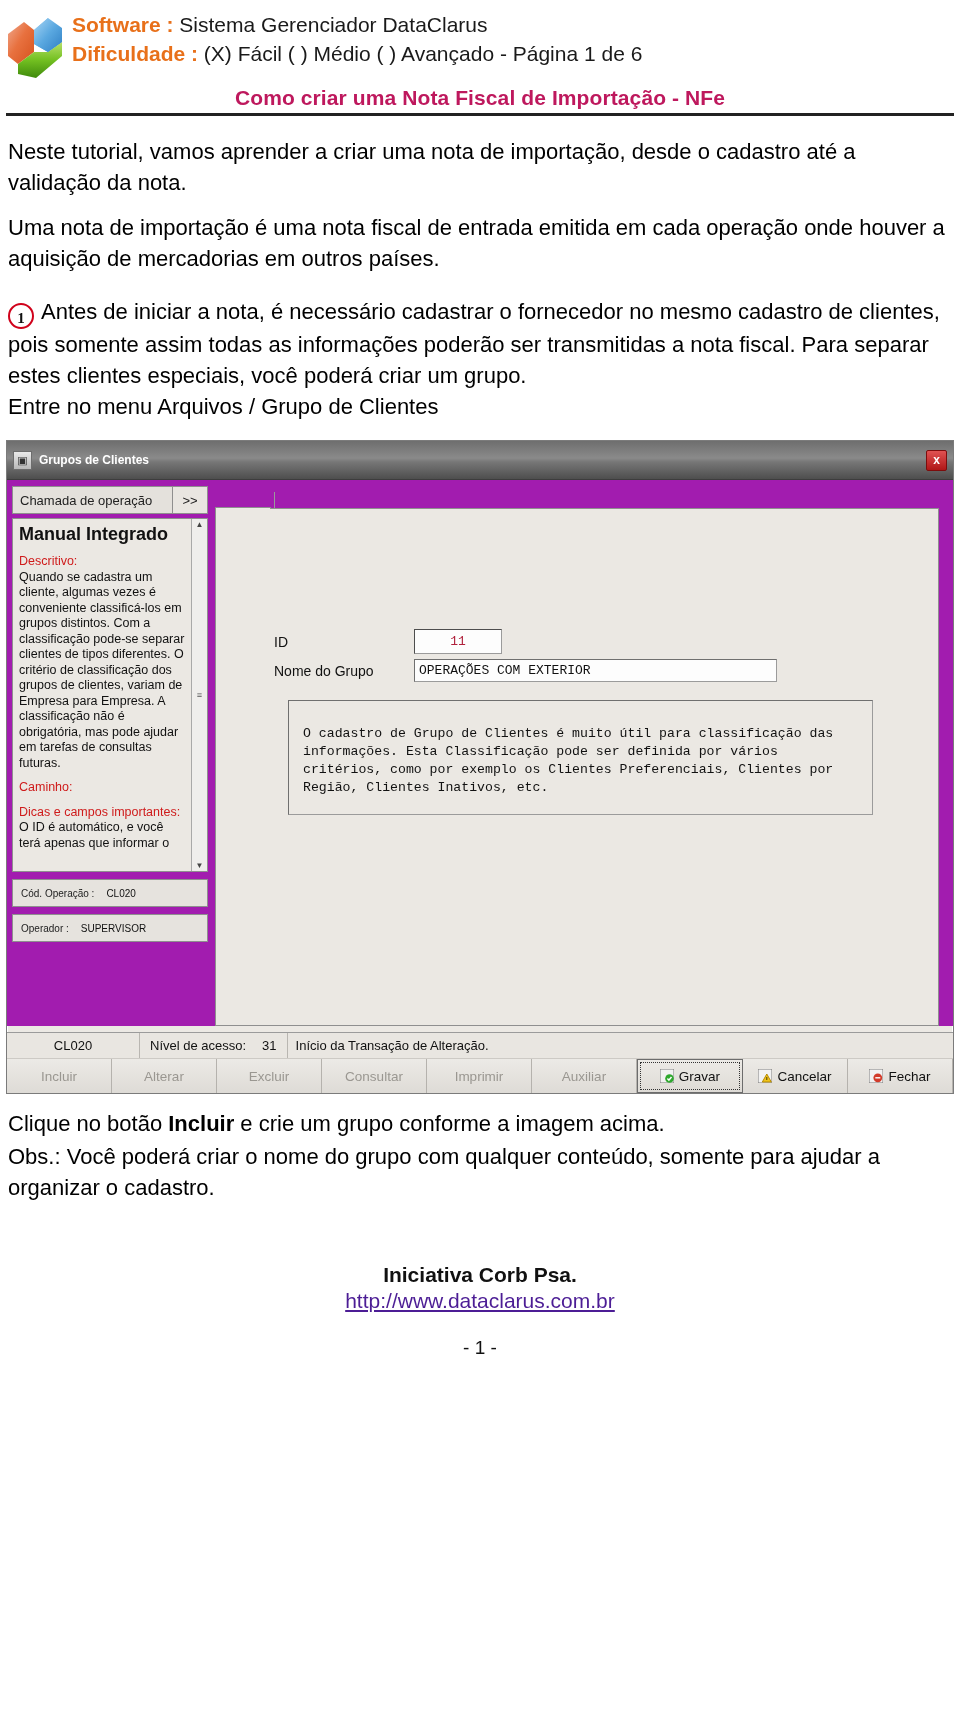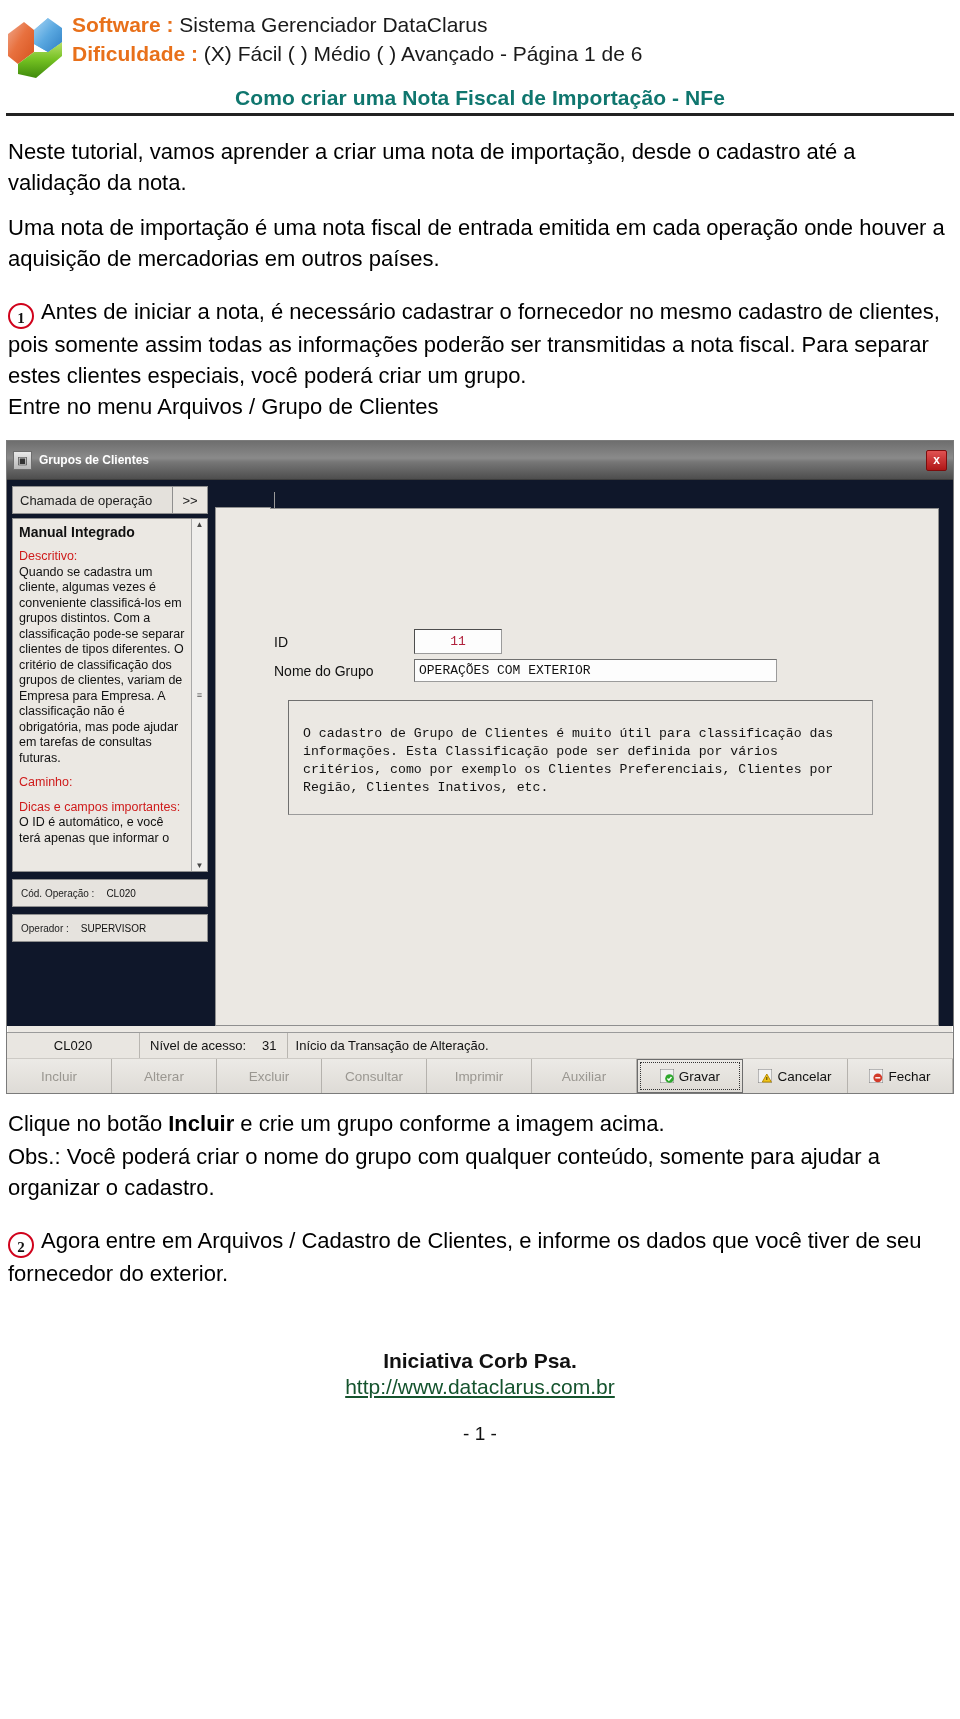--- a/index.html
+++ b/index.html
@@ -16,21 +16,21 @@
   .header-row{display:flex;align-items:flex-start;}
   .logo{
     width:62px;height:74px;flex:0 0 62px;margin:2px 6px 0 4px;position:relative;
   }
   .logo svg{display:block;}
   .header-lines{padding-top:4px;}
   .hline{font-size:21px;line-height:29px;white-space:nowrap;}
   .hlabel{color:#E8701A;font-weight:bold;}
   .hval{color:#1a1a1a;}
   .subtitle{
-    text-align:center;color:#0f766e;font-weight:bold;font-size:21px;
+    text-align:center;color:#be185d;font-weight:bold;font-size:21px;
     margin:4px 0 3px 0;letter-spacing:.1px;
   }
   .hrule{height:3px;background:#222;margin:2px 6px 0 6px;}
 
   
   .body-text{padding:0 8px;}
   .para{font-size:22px;line-height:31px;color:#000;margin:14px 0 0 0;}
   .para.tight{margin-top:20px;}
   .bold{font-weight:bold;}
 
@@ -59,41 +59,41 @@
     font-size:11px;color:#333;
   }
   .win-title{color:#fff;font-size:12px;font-weight:bold;}
   .close-btn{
     width:19px;height:19px;background:linear-gradient(#e05252,#b01717);
     border:1px solid #7d0d0d;border-radius:2px;color:#fff;font-size:12px;
     font-weight:bold;display:flex;align-items:center;justify-content:center;
     line-height:1;
   }
 
-  .win-body{display:flex;background:#0f172a;padding:6px 14px 0 5px;min-height:540px;}
+  .win-body{display:flex;background:#a21caf;padding:6px 14px 0 5px;min-height:540px;}
 
   
   .left-panel{width:196px;flex:0 0 196px;display:flex;flex-direction:column;}
   .op-call{
     display:flex;border:1px solid #8f8f8f;background:#e4e1dc;height:26px;
     align-items:stretch;margin-bottom:4px;
   }
   .op-call-label{
     flex:1;display:flex;align-items:center;padding:0 7px;font-size:13px;color:#222;
   }
   .op-call-btn{
     width:34px;border-left:1px solid #8f8f8f;background:#e9e6e1;
     display:flex;align-items:center;justify-content:center;font-size:13px;color:#222;
   }
   .manual-box{
     border:1px solid #8f8f8f;background:#ebe8e3;flex:0 0 auto;height:352px;
     display:flex;position:relative;overflow:hidden;
   }
   .manual-inner{flex:1;padding:5px 6px 4px 6px;overflow:hidden;}
-  .manual-title{font-size:14px;font-weight:bold;color:#111;margin-bottom:9px;}
+  .manual-title{font-size:18px;font-weight:bold;color:#111;margin-bottom:9px;}
   .manual-head{color:#cf1b1b;font-size:12.5px;line-height:15.5px;}
   .manual-p{font-size:12.5px;line-height:15.5px;color:#111;}
   .manual-gap{height:9px;}
   .vscroll{
     width:15px;flex:0 0 15px;border-left:1px solid #a9a9a9;background:#efeeec;
     display:flex;flex-direction:column;align-items:center;justify-content:space-between;
     padding:1px 0;
   }
   .scroll-arrow{font-size:8px;color:#444;}
   .scroll-grip{font-size:9px;color:#555;letter-spacing:0;}
@@ -159,21 +159,21 @@
     background:linear-gradient(#eceae6,#dedbd6);
   }
   .btn.enabled{color:#111;}
   .btn.focused{outline:1px dotted #333;outline-offset:-4px;border:1px solid #6c6c6c;}
   .bicon{width:14px;height:14px;display:inline-block;position:relative;flex:0 0 14px;}
 
   
   .footer-note{padding:0 8px;}
   .footer-center{text-align:center;margin-top:60px;}
   .footer-center .ini{font-size:21px;font-weight:bold;color:#111;}
-  .footer-center .url{font-size:21px;color:#14532d;text-decoration:underline;margin-top:2px;}
+  .footer-center .url{font-size:21px;color:#4c1d95;text-decoration:underline;margin-top:2px;}
   .pagenum{text-align:center;font-size:19px;color:#111;margin-top:24px;}
 </style>
 </head>
 <body>
 
 <div class="page">
 
   <div class="header">
     <div class="header-row">
       <div class="logo">
@@ -352,23 +352,20 @@
         </span>
         <span>Fechar</span>
       </div>
     </div>
   </div>
 
   <div class="body-text footer-note">
     <div class="para"><span>Clique no botão </span><span class="bold">Incluir</span><span> e crie um grupo conforme a imagem acima.</span></div>
     <div class="para" style="margin-top:2px">Obs.: Você poderá criar o nome do grupo com qualquer conteúdo, somente para ajudar a organizar o cadastro.</div>
 
-    <div class="step">
-      <span class="step-badge">2</span><span>Agora entre em Arquivos / Cadastro de Clientes, e informe os dados que você tiver de seu fornecedor do exterior.</span>
-    </div>
   </div>
 
   <div class="footer-center">
     <div class="ini">Iniciativa Corb Psa.</div>
     <div class="url">http://www.dataclarus.com.br</div>
   </div>
   <div class="pagenum">- 1 -</div>
 
 </div>
 

